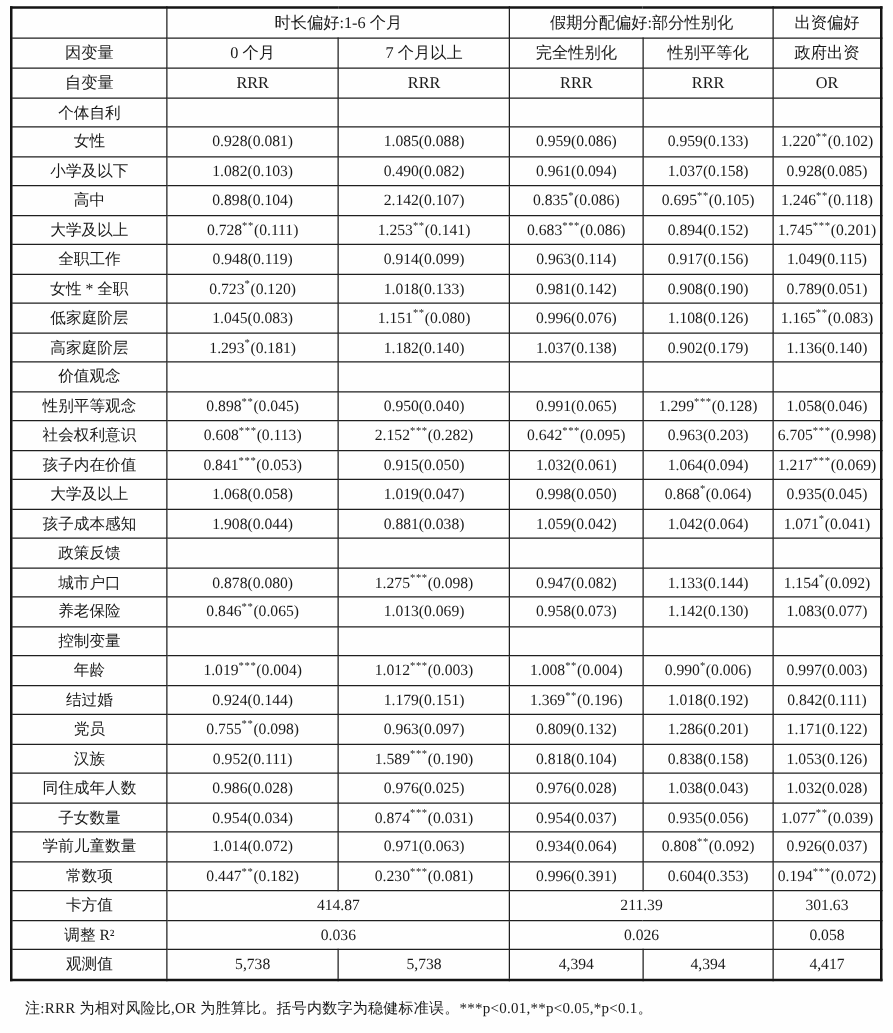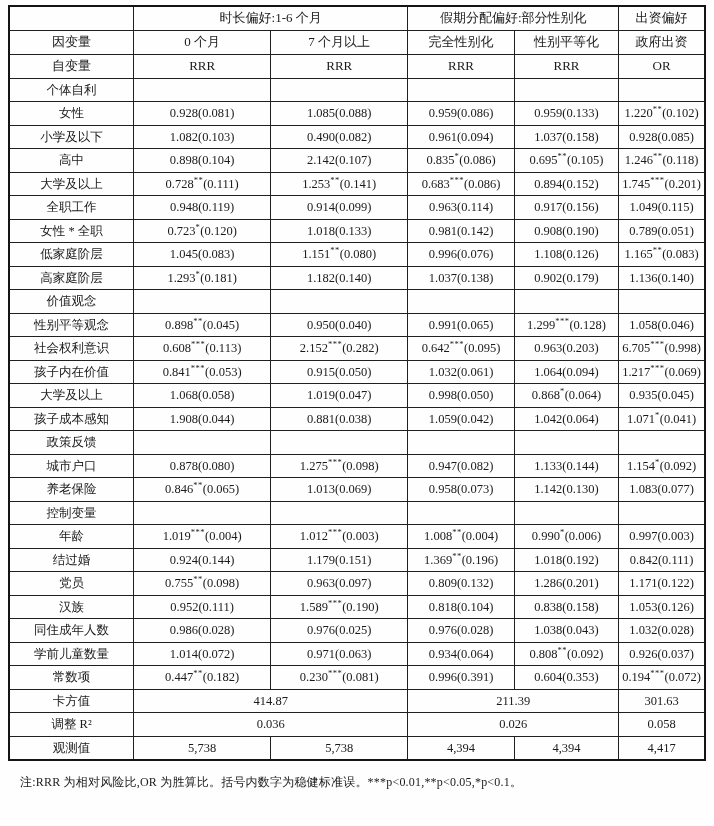--- a/index.html
+++ b/index.html
@@ -269,20 +269,28 @@
         </tr>
         <tr>
           <td class="row-label">同住成年人数</td>
           <td colspan="1">0.986(0.028)</td>
           <td colspan="1">0.976(0.025)</td>
           <td colspan="1">0.976(0.028)</td>
           <td colspan="1">1.038(0.043)</td>
           <td colspan="1">1.032(0.028)</td>
         </tr>
         <tr>
+          <td class="row-label">子女数量</td>
+          <td colspan="1">0.954(0.034)</td>
+          <td colspan="1">0.874<sup class="sig">***</sup>(0.031)</td>
+          <td colspan="1">0.954(0.037)</td>
+          <td colspan="1">0.935(0.056)</td>
+          <td colspan="1">1.077<sup class="sig">**</sup>(0.039)</td>
+        </tr>
+        <tr>
           <td class="row-label">学前儿童数量</td>
           <td colspan="1">1.014(0.072)</td>
           <td colspan="1">0.971(0.063)</td>
           <td colspan="1">0.934(0.064)</td>
           <td colspan="1">0.808<sup class="sig">**</sup>(0.092)</td>
           <td colspan="1">0.926(0.037)</td>
         </tr>
         <tr>
           <td class="row-label">常数项</td>
           <td colspan="1">0.447<sup class="sig">**</sup>(0.182)</td>

